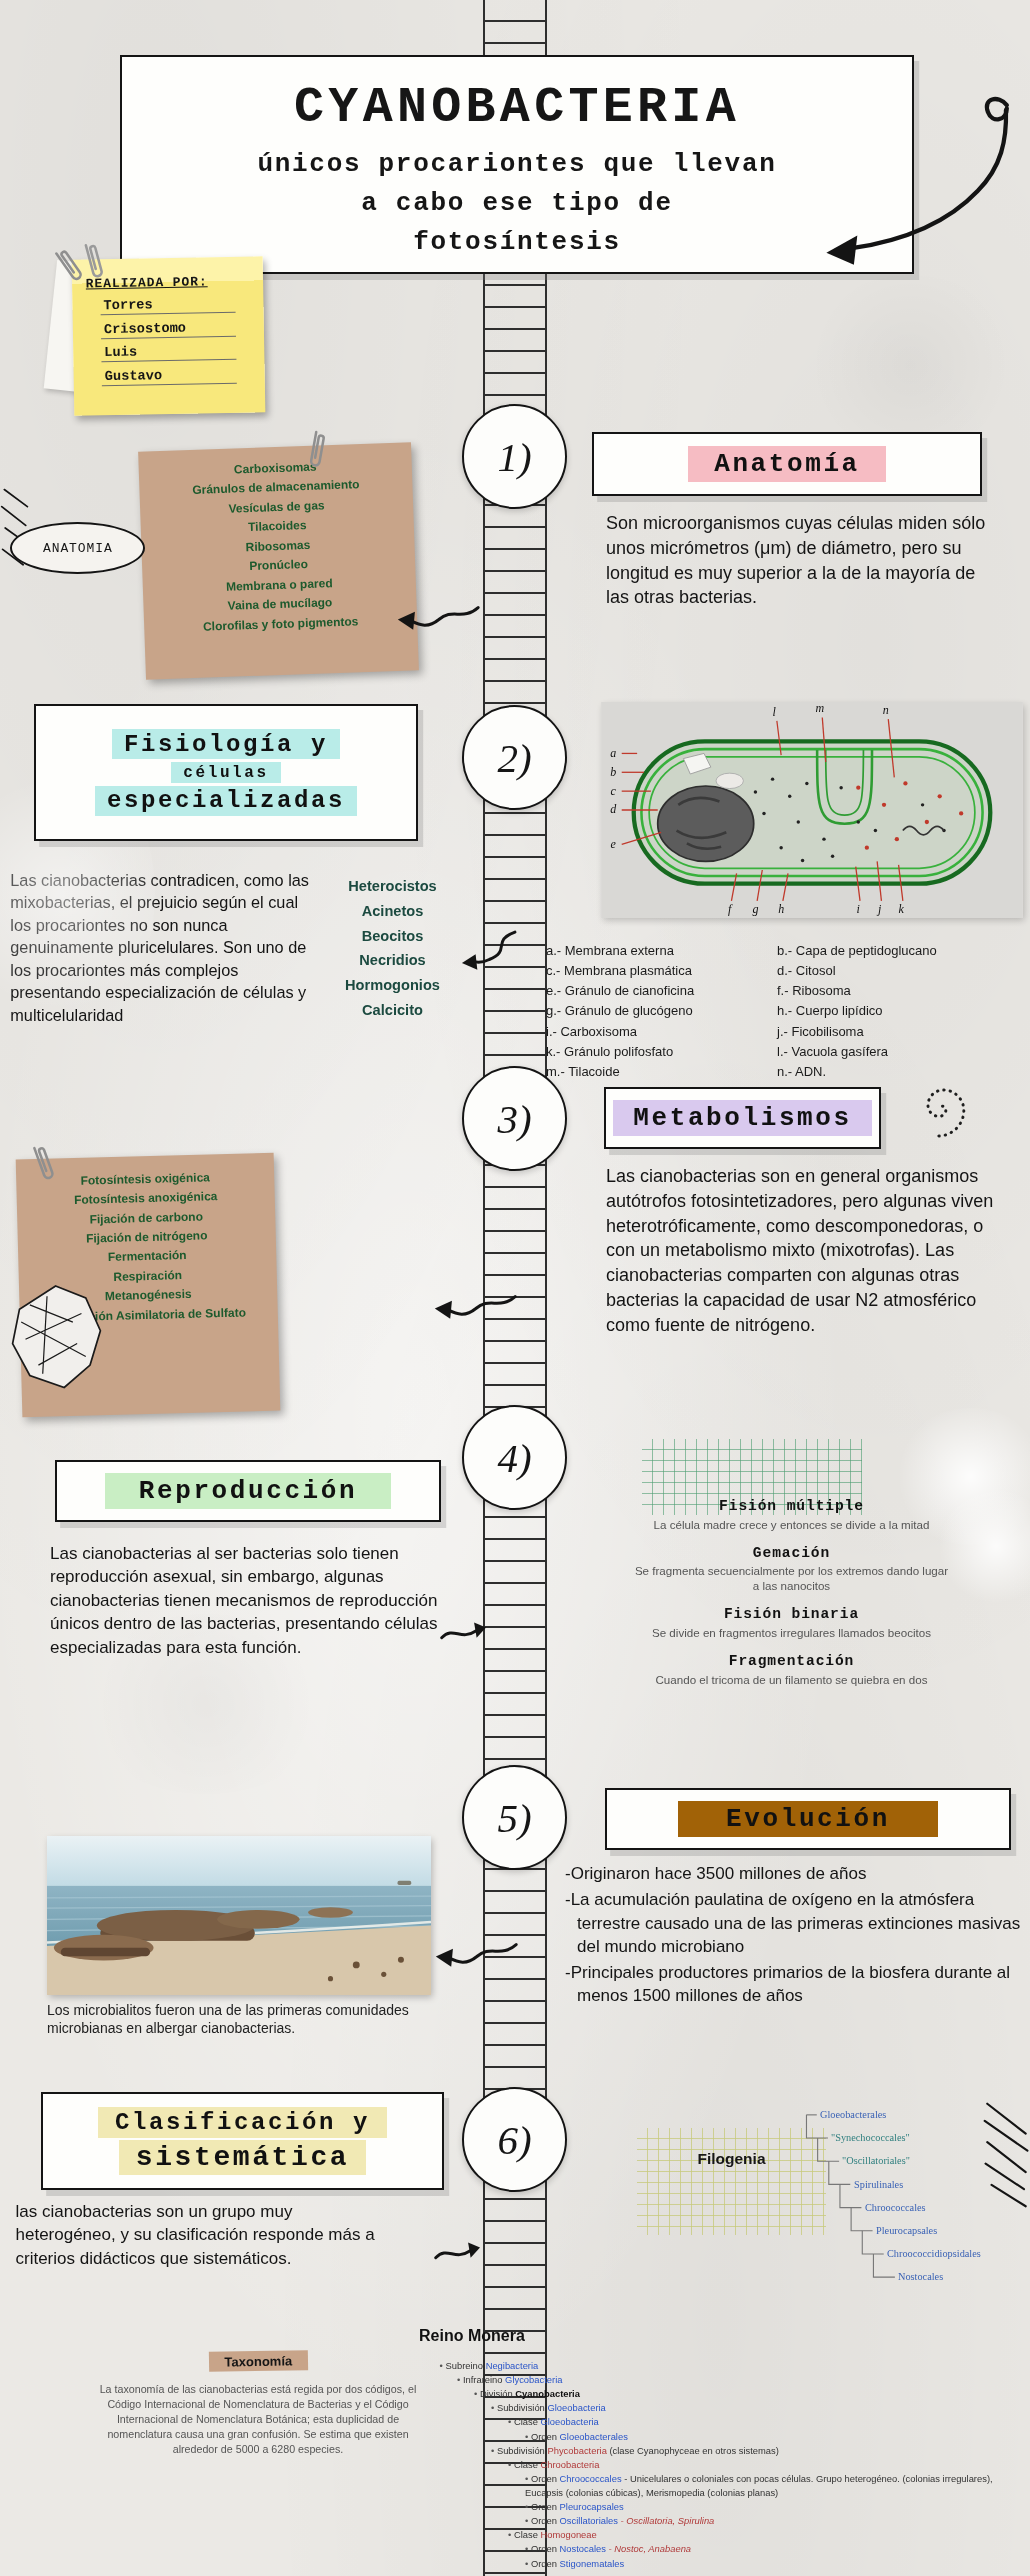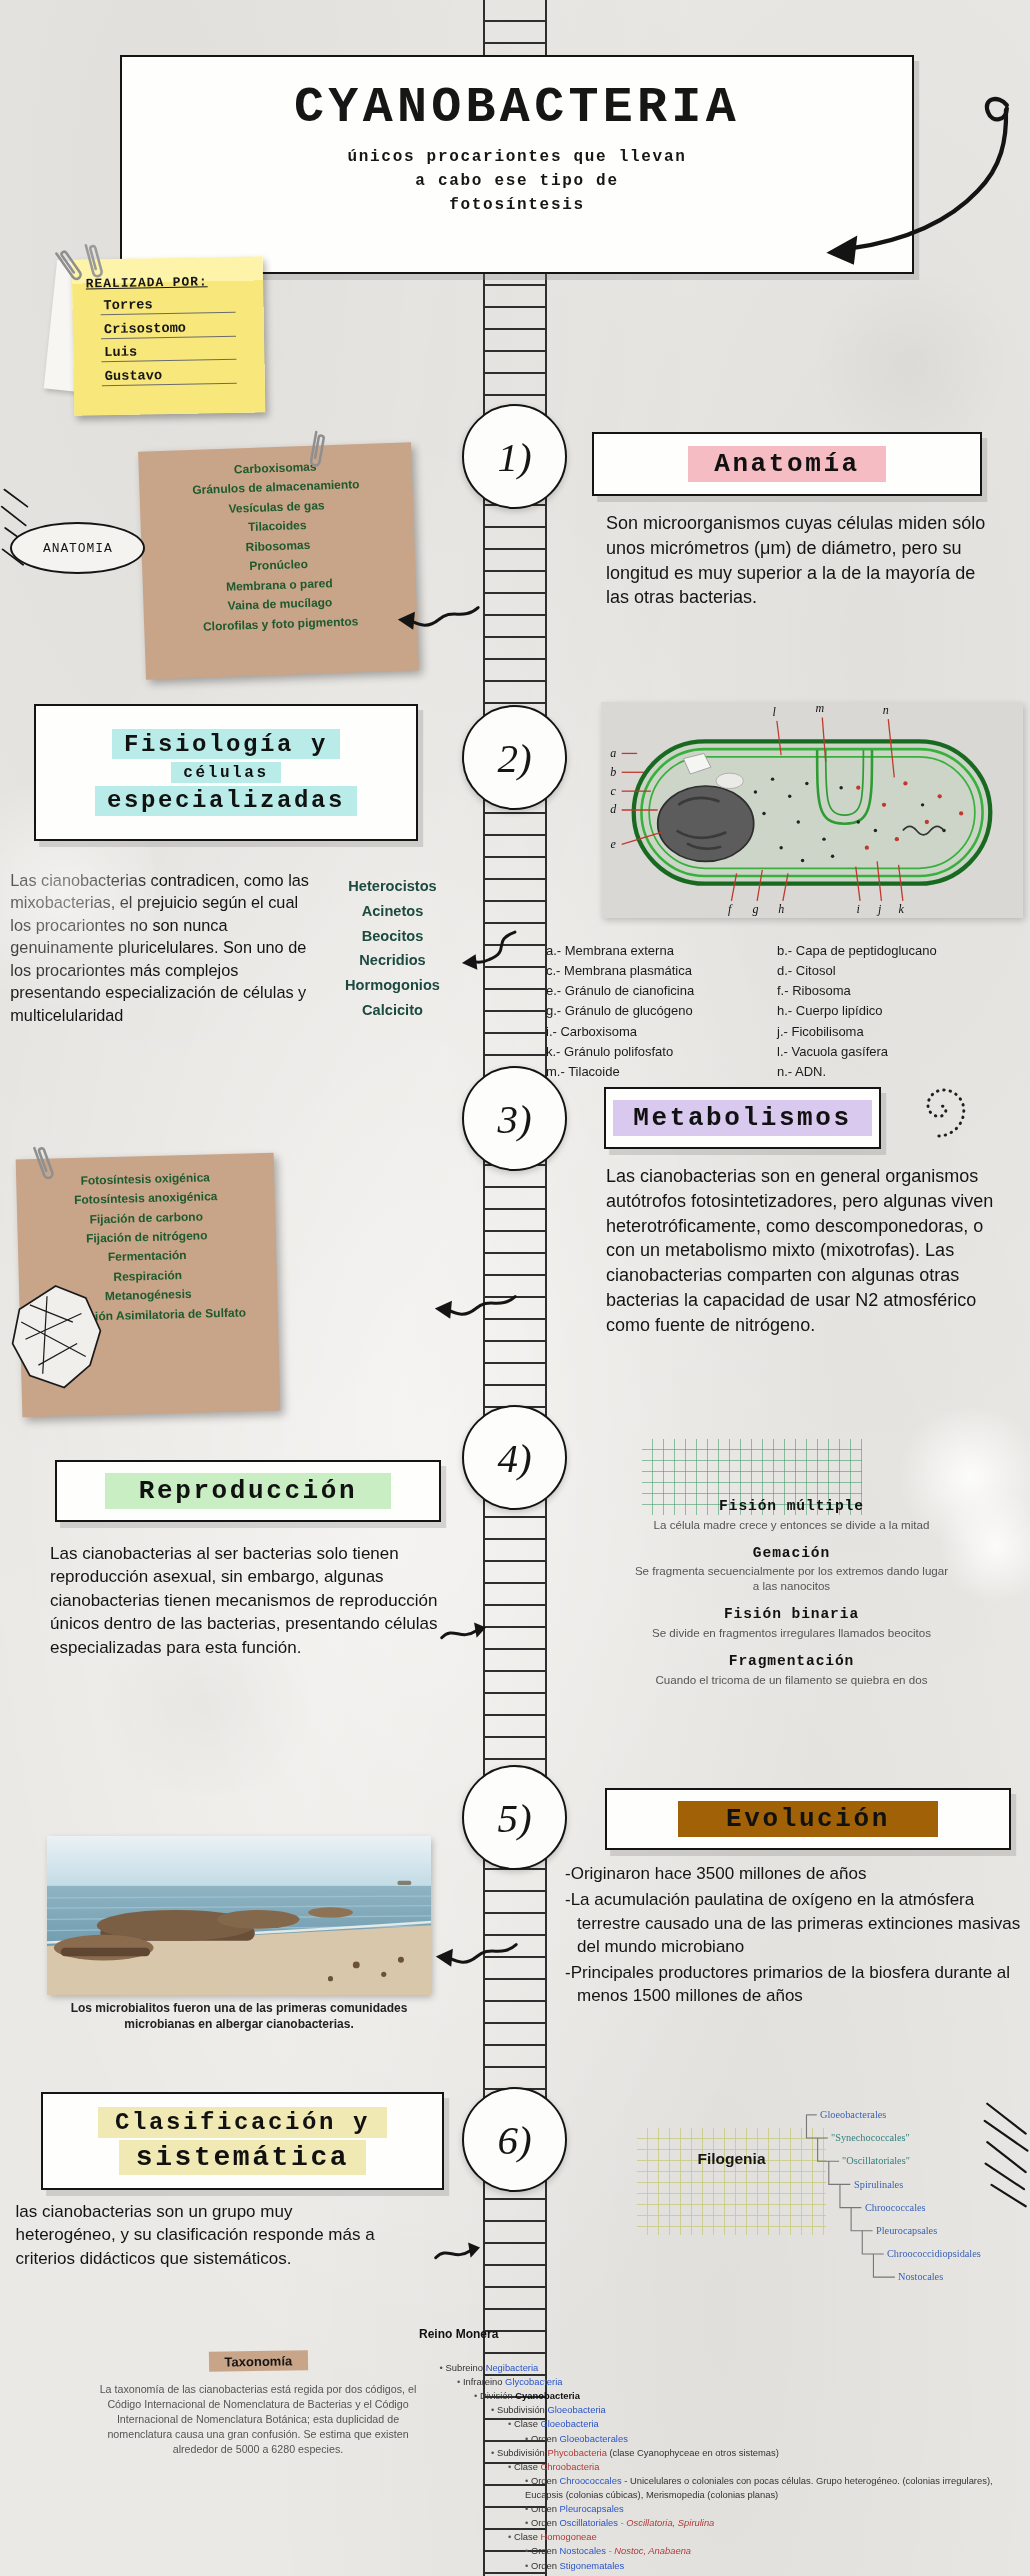--- a/index.html
+++ b/index.html
@@ -38,25 +38,25 @@
   .sticky-label{font-family:"Liberation Mono",monospace;font-weight:bold;font-size:13px;letter-spacing:0.9px;text-decoration:underline;margin:17px 0 3.4px 13.7px}
   .sticky-name{font-family:"Liberation Mono",monospace;font-weight:600;font-size:13.7px;border-bottom:1.3px solid #6a6a6a;width:129px;margin:6px auto 0;padding:0.9px 3.4px;text-align:left}
   .oval{border:2.1px solid #141414;border-radius:50%;background:#f5f3ef;display:flex;align-items:center;justify-content:center;
     font-family:"Liberation Mono",monospace;font-size:13px;letter-spacing:0.9px;z-index:4}
   .cells-list{font-weight:bold;color:#1c4a40;font-size:14.6px;line-height:1.7;text-align:center}
   .diag-col{font-size:13px;line-height:1.55;color:#1b1b1b}
   .method{margin-bottom:13px;text-align:center}
   .method-name{font-family:"Liberation Mono",monospace;font-weight:bold;font-size:14.6px;letter-spacing:0.9px;color:#111}
   .method-desc{font-size:11.6px;color:#555;line-height:1.3;margin-top:2.6px}
   .bullet-para{padding-left:12px;text-indent:-12px;margin:0 0 2.6px 0}
-  .caption{font-size:12px;font-weight:bold;text-align:center;line-height:1.3;color:#222}
+  .caption{font-size:14px;font-weight:normal;line-height:1.3;color:#222}
   .small-gray{font-size:11px;color:#444;line-height:1.35;text-align:center}
   .ph-label{position:absolute;font-family:"Liberation Serif",serif;font-size:10.3px;line-height:13.7px;white-space:nowrap}
   .ph-blue{color:#3a62b5}.ph-teal{color:#2f7f7f}
-  .tax-root{font-weight:bold;font-size:12px;color:#111;margin-bottom:20px}
+  .tax-root{font-weight:bold;font-size:16px;color:#111;margin-bottom:14px}
   .tax-line{font-size:9.4px;color:#333;line-height:1.5}
   .tax-line::before{content:"• ";color:#555}
   .i1{padding-left:20.6px}.i2{padding-left:38px}.i3{padding-left:55px}
   .i4{padding-left:72px}.i5{padding-left:89px}.i6{padding-left:106px}
   .lk{color:#2a55c8}.lkr{color:#b03a3a}.lkb{color:#111;font-weight:bold}
   .sp{font-style:italic;color:#b03a3a}
   .doodle{stroke:#141414;stroke-width:3.5;fill:none;stroke-linecap:round;stroke-linejoin:round}
   .blotch{position:absolute;border-radius:50%;pointer-events:none;z-index:1}
   .clipw{position:absolute;z-index:6}
 </style>
@@ -68,21 +68,21 @@
   <div class="blotch" style="left:893px;top:1408px;width:155px;height:137px;background:radial-gradient(circle,rgba(255,255,255,.9),rgba(255,255,255,0) 70%)"></div>
   <div class="blotch" style="left:936px;top:1490px;width:120px;height:112px;background:radial-gradient(circle,rgba(255,255,255,.85),rgba(255,255,255,0) 70%)"></div>
   <div class="blotch" style="left:-34px;top:756px;width:189px;height:275px;background:radial-gradient(circle,rgba(255,255,255,.5),rgba(255,255,255,0) 70%)"></div>
   <div class="blotch" style="left:799px;top:275px;width:223px;height:180px;background:radial-gradient(circle,rgba(0,0,0,.035),rgba(0,0,0,0) 70%)"></div>
   <div class="blotch" style="left:77px;top:1614px;width:258px;height:180px;background:radial-gradient(circle,rgba(0,0,0,.03),rgba(0,0,0,0) 70%)"></div>
 
   <div class="abs ladder"></div>
 
   <div class="abs box" style="left:120px;top:55px;width:790px;height:215px;text-align:center">
     <div class="mono" style="font-weight:bold;font-size:50px;letter-spacing:4.3px;margin-top:22px">CYANOBACTERIA</div>
-    <div class="mono" style="font-weight:bold;font-size:16px;letter-spacing:1.7px;line-height:1.5;white-space:pre-line;margin-top:8.6px">únicos procariontes que llevan
+    <div class="mono" style="font-weight:bold;font-size:26px;letter-spacing:1.7px;line-height:1.5;white-space:pre-line;margin-top:8.6px">únicos procariontes que llevan
 a cabo ese tipo de
 fotosíntesis</div>
   </div>
 
   <svg class="abs" style="left:773px;top:93px;z-index:5" width="258" height="189" viewBox="0 0 300 220">
     <path class="doodle" style="stroke-width:5" d="M272,14 C262,2 244,6 250,22 C255,36 272,32 272,18"></path>
     <path class="doodle" style="stroke-width:5" d="M271,20 C272,54 266,86 238,114 C204,150 152,172 90,181"></path>
     <polygon points="62,186 98,166 94,200" fill="#141414"></polygon>
   </svg>
 

